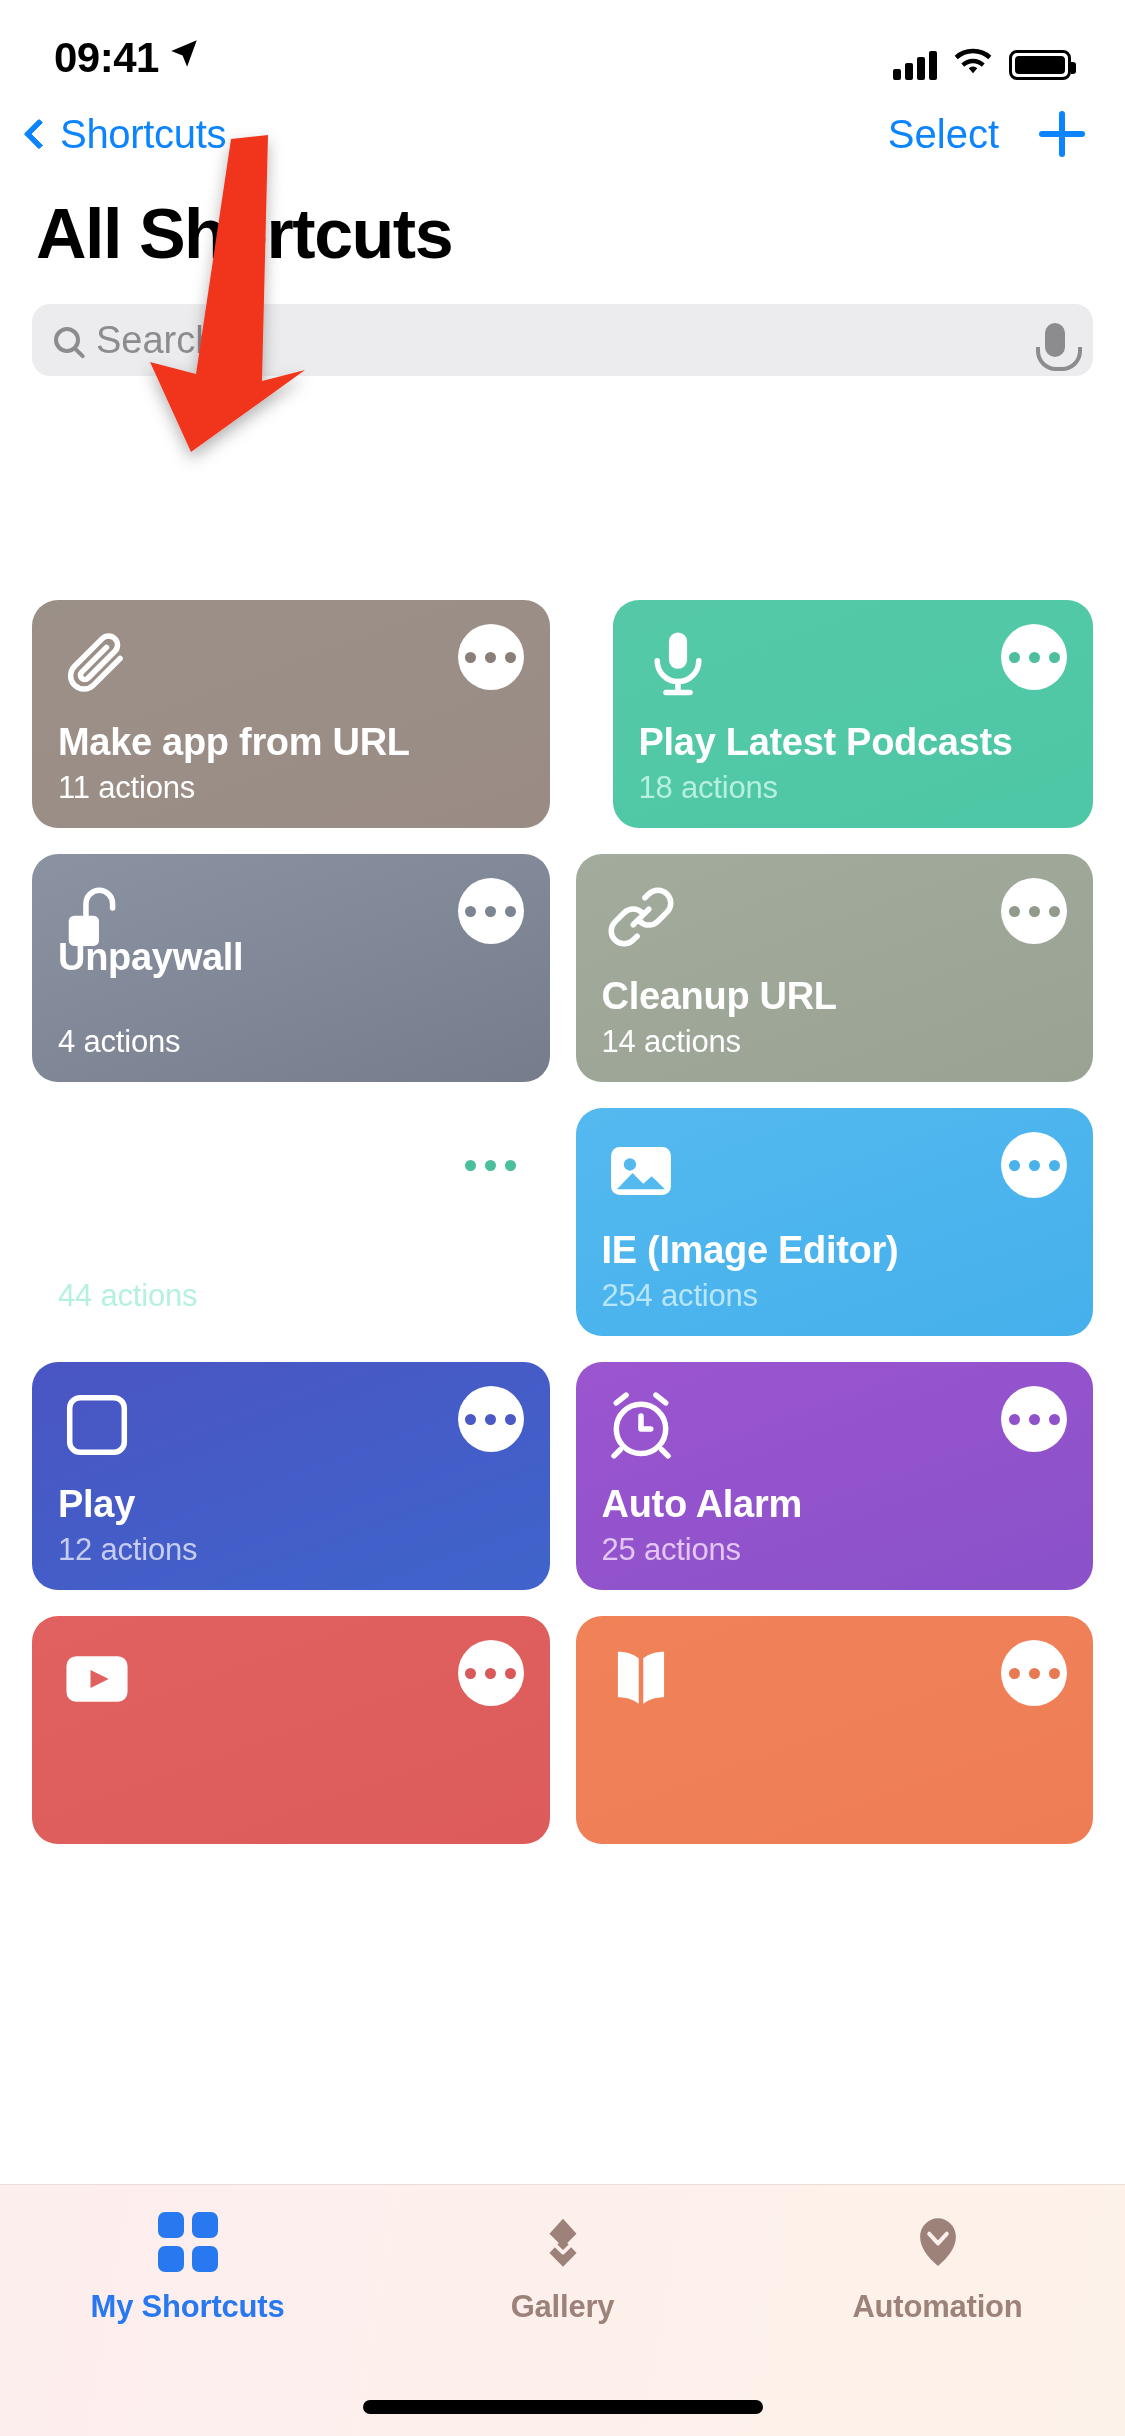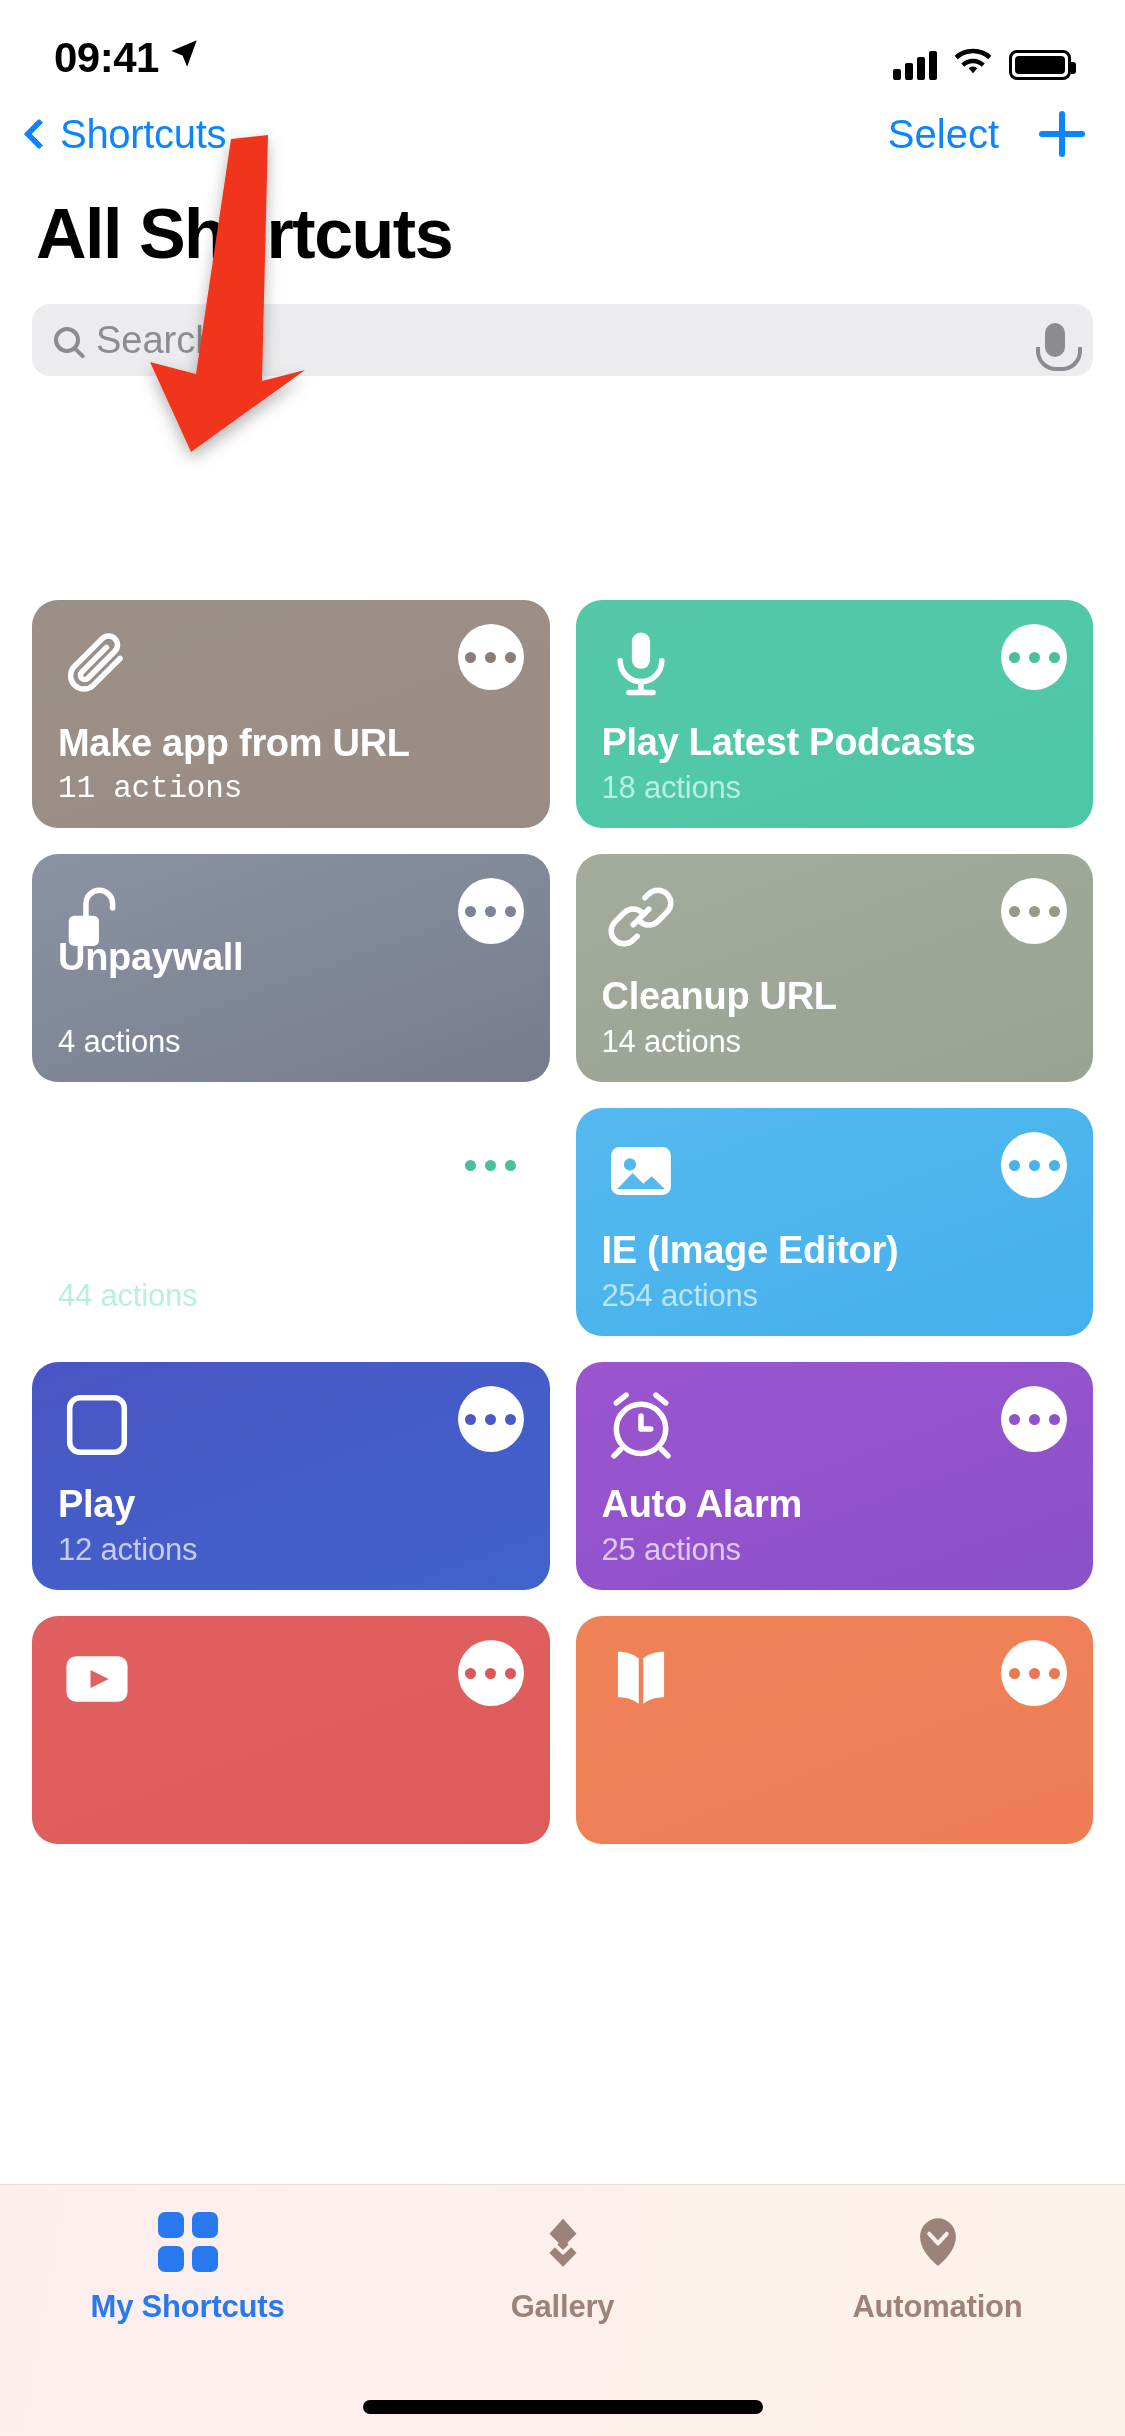--- a/index.html
+++ b/index.html
@@ -182,23 +182,23 @@
       <div class="card" style="background: linear-gradient(160deg, rgb(155, 144, 136) 0%, rgb(154, 140, 132) 100%);">
         <span class="card-icon"><svg viewBox="0 0 24 24" width="78" height="78">
             <path stroke="#fff" fill="none" stroke-width="1.7" stroke-linecap="round" stroke-linejoin="round" d="M19.1 10.6l-8.2 8.2a4.1 4.1 0 01-5.8-5.8l8.5-8.5a2.7 2.7 0 013.9 3.9l-8.3 8.3a1.3 1.3 0 01-1.9-1.9l7.6-7.6"></path>
           </svg></span>
         <span class="dots">
           <i style="background:#8a7f78"></i>
           <i style="background:#8a7f78"></i>
           <i style="background:#8a7f78"></i>
         </span>
         <div class="card-title">Make app from URL</div>
-        <div class="card-sub" style="color: rgb(255, 255, 255); font-family: Liberation Mono, monospace;">11 actions</div>
-      </div>
-      <div class="card" style="background: linear-gradient(160deg, rgb(85, 201, 167) 0%, rgb(77, 199, 166) 100%);">
+        <div class="card-sub" style="color: rgb(255, 255, 255);">11 actions</div>
+      </div>
+      <div class="card" style="background: linear-gradient(160deg, rgb(85, 201, 167) 0%, rgb(77, 199, 166) 100%); margin-left: 37px;">
         <span class="card-icon"><svg viewBox="0 0 24 24" width="78" height="78">
             <rect x="9.2" y="2.6" width="5.6" height="11.2" rx="2.8" fill="#fff"></rect>
             <path stroke="#fff" fill="none" stroke-width="1.7" stroke-linecap="round" stroke-linejoin="round" d="M5.6 11.3a6.4 6.4 0 0012.8 0"></path>
             <path stroke="#fff" fill="none" stroke-width="1.7" stroke-linecap="round" stroke-linejoin="round" d="M12 17.7v3.4M8.3 21.1h7.4"></path>
           </svg></span>
         <span class="dots">
           <i style="background:#4dbf9e"></i>
           <i style="background:#4dbf9e"></i>
           <i style="background:#4dbf9e"></i>
         </span>

